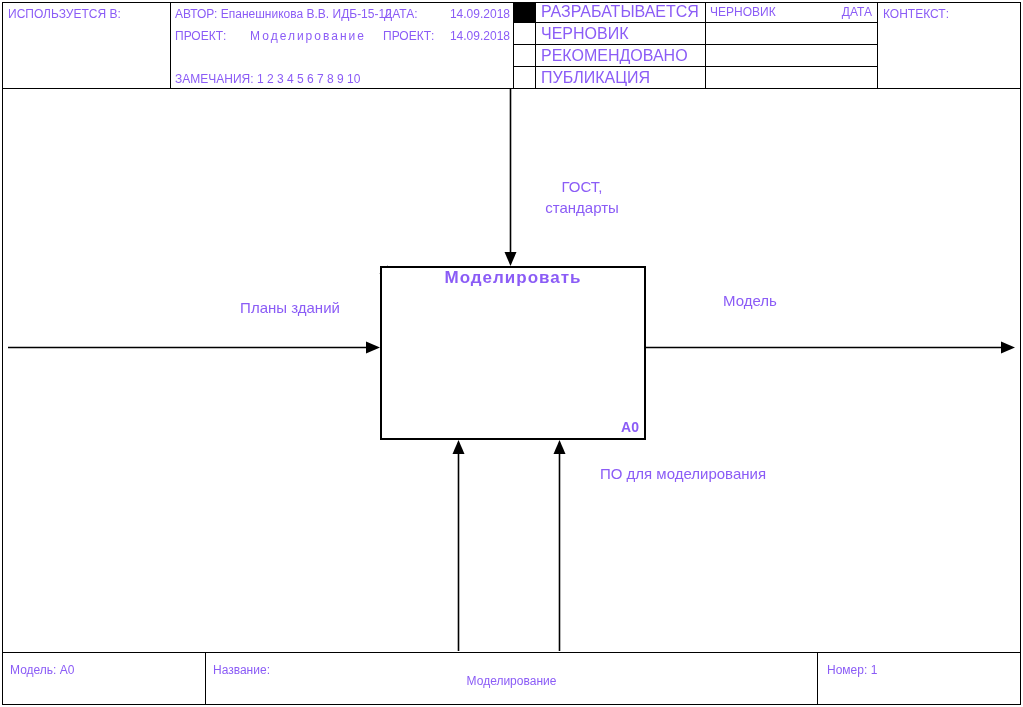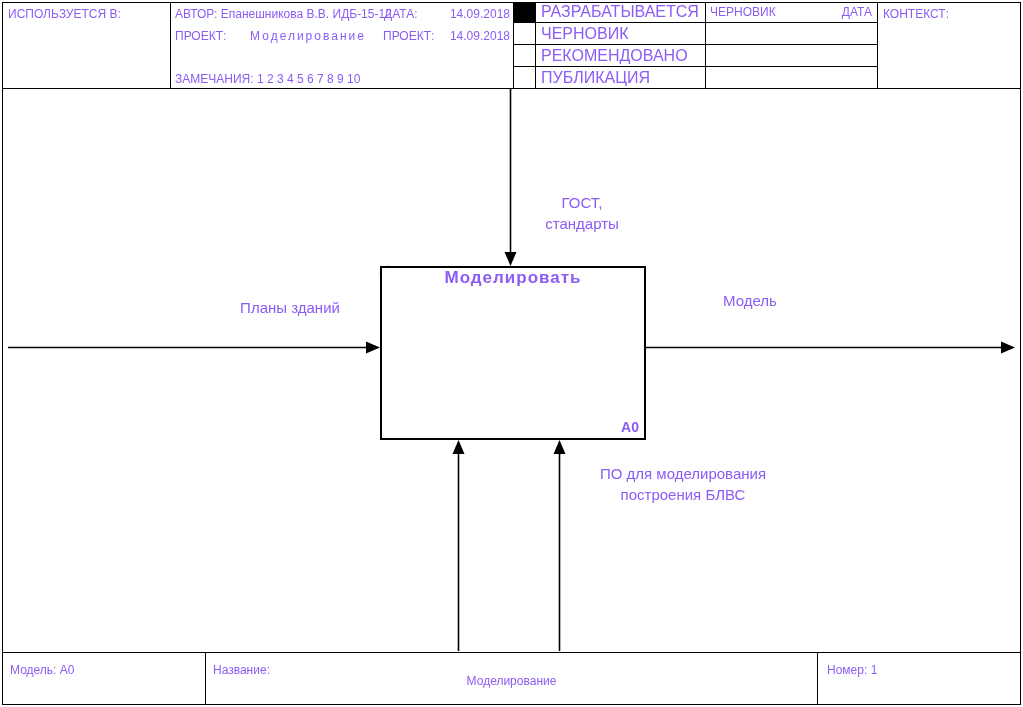--- a/index.html
+++ b/index.html
@@ -104,37 +104,36 @@
     <polygon points="553.5,454 565.5,454 559.5,440" fill="#000"></polygon>
 
     <line x1="380" y1="274" x2="388" y2="266" stroke="#000" stroke-width="1.2"></line>
   </svg>
 
   <div class="activity-box">
     <div class="activity-title">Моделировать</div>
     <div class="activity-code">A0</div>
   </div>
 
-  <div class="arrow-label" style="left:498px;top:192px;width:168px">
+  <div class="arrow-label" style="left:498px;top:176px;width:168px">
     <span>ГОСТ,</span>
     <span>стандарты</span>
   </div>
 
   <div class="arrow-label" style="left:195px;top:297px;width:190px">
     <span>Планы зданий</span>
   </div>
 
   <div class="arrow-label" style="left:650px;top:290px;width:200px">
     <span>Модель</span>
   </div>
 
 
   <div class="arrow-label" style="left:568px;top:463px;width:230px">
     <span>ПО для моделирования</span>
-    <span>построения БЛВС</span>
   </div>
 
   <div>
     <div class="footer-line"></div>
     <div class="fline" style="left:205px"></div>
     <div class="fline" style="left:817px"></div>
 
     <div class="ftr-text" style="left:10px;top:663px">
       <span>Модель:</span>
       <span>A0</span>

